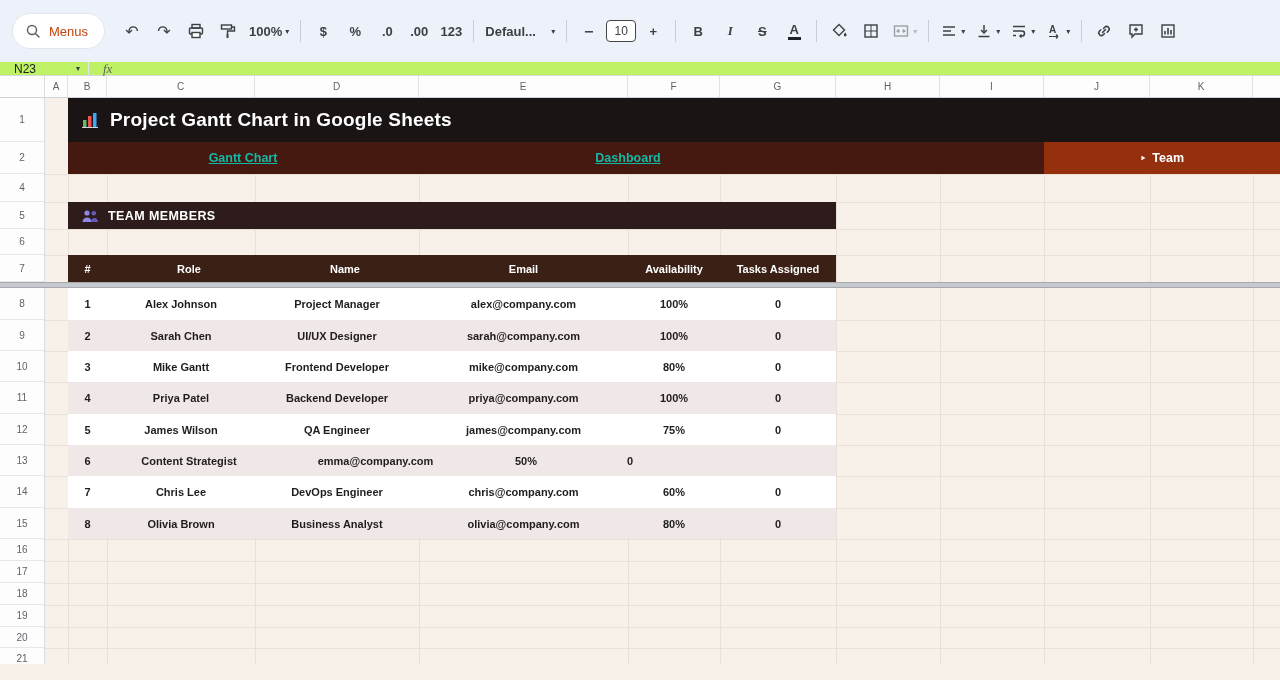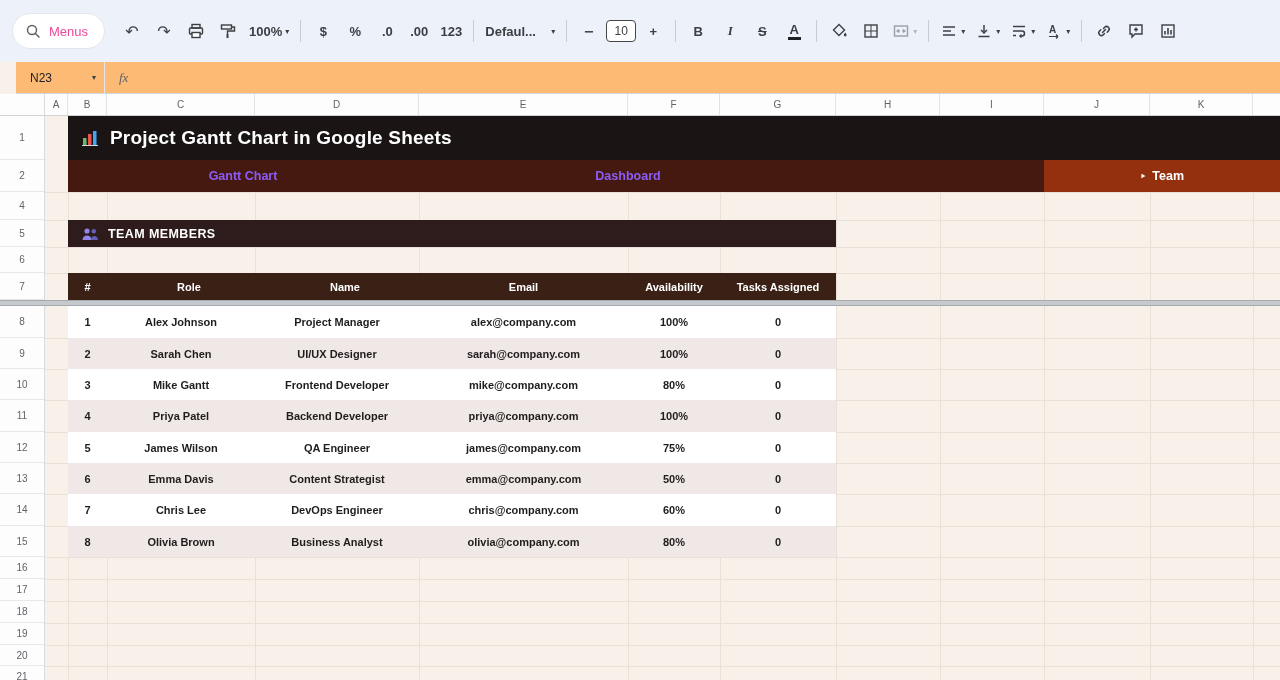--- a/index.html
+++ b/index.html
@@ -2,35 +2,35 @@
 <html><head>
 <meta charset="utf-8">
 <style>
   * { margin:0; padding:0; box-sizing:border-box; }
   html,body { width:1280px; height:680px; overflow:hidden; }
   body { font-family:"Liberation Sans", sans-serif; background:#f7f1ea; }
   .app { width:1280px; height:680px; position:relative; }
 
   
   .toolbar { height:62px; background:#edf2fa; display:flex; align-items:center; padding:0 12px; gap:2px; }
-  .menus-pill { height:36px; background:#fff; border-radius:18px; display:flex; align-items:center; gap:8px; padding:0 16px 0 12px; margin-right:10px; border:1px solid #e3e6ea; color:#ec4899; font-size:13px; font-weight:500; cursor:pointer; }
+  .menus-pill { height:36px; background:#fff; border-radius:18px; display:flex; align-items:center; gap:8px; padding:0 16px 0 12px; margin-right:10px; border:1px solid #e3e6ea; color:#c2410c; font-size:13px; font-weight:500; cursor:pointer; }
   .tb-btn { height:28px; min-width:30px; border-radius:4px; display:flex; align-items:center; justify-content:center; color:#3c4043; font-size:13px; font-weight:600; cursor:pointer; padding:0 4px; }
   .tb-btn.dim, .tb-btn.dim svg { color:#9aa0a6; }
   .u { font-family:"DejaVu Sans", sans-serif; }
   .glyph { font-size:16px; font-weight:400; }
   .caret { font-family:"DejaVu Sans", sans-serif; font-size:8px; margin-left:3px; color:#3c4043; }
   .caret.dim { color:#b4b8bd; }
   .sep { width:1px; height:22px; background:#c9cdd3; margin:0 5px; flex:none; }
   .size-box { width:30px; height:22px; border:1px solid #444746; border-radius:4px; display:flex; align-items:center; justify-content:center; font-size:12px; font-weight:500; color:#3c4043; background:#fff; }
   .strike { text-decoration:line-through; }
   .a-color { display:flex; flex-direction:column; align-items:center; line-height:1; }
   .a-color .bar { width:13px; height:3px; background:#202124; margin-top:1px; }
 
   
-  .formula-bar { height:32px; background:#fdba74; border-bottom:1px solid #d5d8dc; display:flex; align-items:center;margin-left:16px; }
+  .formula-bar { height:14px; background:#bef264; border-bottom:1px solid #d5d8dc; display:flex; align-items:center; }
   .name-box { width:88px; display:flex; align-items:center; justify-content:space-between; padding:0 8px 0 14px; font-size:12px; color:#202124; height:100%; cursor:pointer; }
   .fb-sep { width:1px; height:100%; background:#e3e6ea; }
   .fx { font-family:"Liberation Serif", serif; font-style:italic; font-size:13px; color:#5f6368; padding:0 14px; }
   .formula-input { flex:1; height:100%; }
 
   
   .sheet-area { position:relative; height:588px; background:#f7f1ea; overflow:hidden; }
   .gridlines { position:absolute; left:0; top:0; }
 
   .col-headers { position:absolute; top:0; left:0; right:0; height:22px; display:flex; background:#fdfdfd; border-bottom:1px solid #cfd2d6; z-index:3; }
@@ -39,21 +39,21 @@
 
   .row-gutter { position:absolute; top:22px; left:0; width:45px; bottom:0; background:#fdfdfd; border-right:1px solid #d9dcdf; z-index:3; display:flex; flex-direction:column; }
   .row-h { flex:none; display:flex; align-items:center; justify-content:center; font-size:10px; color:#5f6368; border-bottom:1px solid #e7e7e7; cursor:pointer; }
   .row-spacer { flex:none; background:#c8cbcf; }
 
   .band { position:absolute; left:68px; z-index:2; }
   .title-bar { top:22px; width:1212px; height:44px; background:#1b1414; display:flex; align-items:center; gap:10px; padding-left:12px; cursor:cell; }
   .title-text { color:#fff; font-size:19px; font-weight:700; letter-spacing:.2px; }
 
   .nav-bar { top:66px; width:1212px; height:32px; background:#45190f; cursor:cell; }
-  .nav-link { position:absolute; top:0; height:32px; width:290px; display:flex; align-items:center; justify-content:center; color:#8b5cf6; font-size:12.5px; font-weight:700; cursor:pointer; }
+  .nav-link { position:absolute; top:0; height:32px; width:290px; display:flex; align-items:center; justify-content:center; color:#14b8a6; font-size:12.5px; font-weight:700; text-decoration:underline; cursor:pointer; }
   .team-tab { position:absolute; top:0; left:976px; width:236px; height:32px; background:#94300e; display:flex; align-items:center; justify-content:center; gap:6px; color:#fff; font-size:12.5px; font-weight:700; cursor:pointer; }
   .team-arrow { font-family:"DejaVu Sans", sans-serif; font-size:10px; }
 
   .section-header { top:126px; width:768px; height:27px; background:#2e1c1c; display:flex; align-items:center; gap:9px; padding-left:13px; cursor:cell; }
   .section-title { color:#fff; font-size:12.5px; font-weight:700; letter-spacing:.4px; }
 
   .table-header { top:179px; width:768px; height:27px; background:#3a2015; display:flex; cursor:cell; }
   .table-header .cell { color:#fff; }
 
   .frozen-divider { position:absolute; left:0; right:0; top:206px; height:6px; background:#c6c9cd; border-top:1px solid #a6aaaf; border-bottom:1px solid #a6aaaf; z-index:4; }
@@ -368,21 +368,20 @@
       <div class="trow even" style="height:31px">
         <div class="cell cw-b">5</div>
         <div class="cell cw-c">James Wilson</div>
         <div class="cell cw-d">QA Engineer</div>
         <div class="cell cw-e">james@company.com</div>
         <div class="cell cw-f">75%</div>
         <div class="cell cw-g">0</div>
       </div>
       <div class="trow odd" style="height:31px">
         <div class="cell cw-b">6</div>
-        <div class="cell cw-c">Emma Davis</div>
         <div class="cell cw-d">Content Strategist</div>
         <div class="cell cw-e">emma@company.com</div>
         <div class="cell cw-f">50%</div>
         <div class="cell cw-g">0</div>
       </div>
       <div class="trow even" style="height:32px">
         <div class="cell cw-b">7</div>
         <div class="cell cw-c">Chris Lee</div>
         <div class="cell cw-d">DevOps Engineer</div>
         <div class="cell cw-e">chris@company.com</div>

